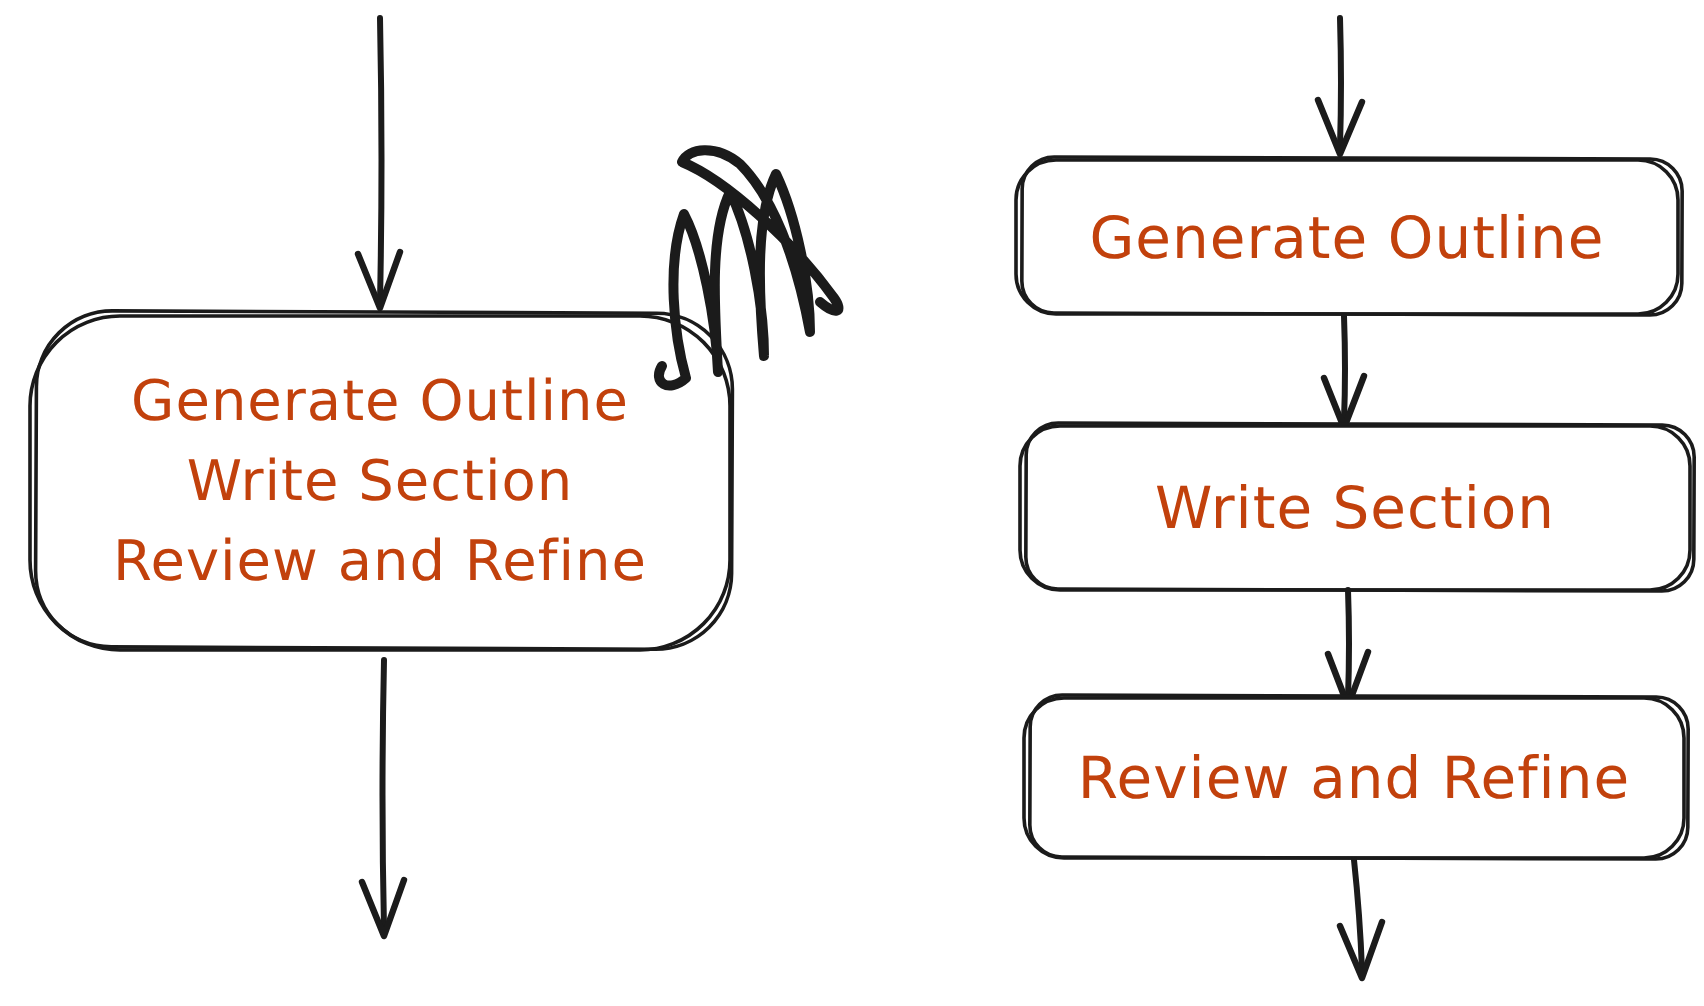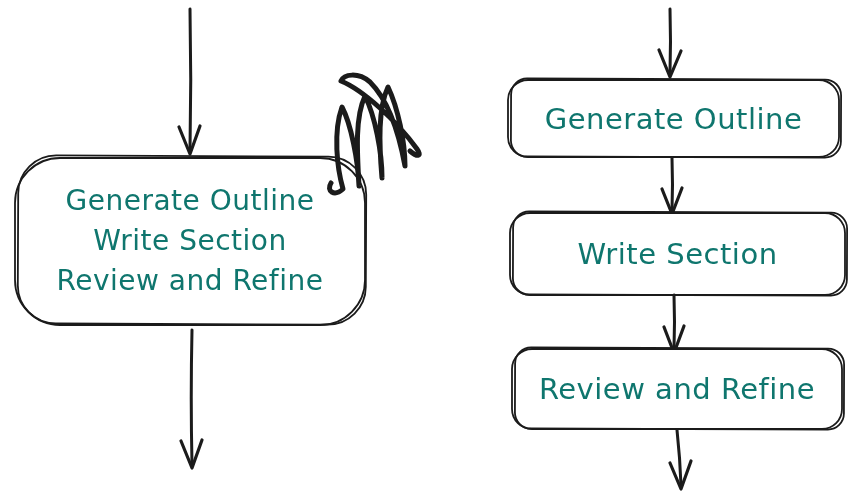--- a/index.html
+++ b/index.html
@@ -20,21 +20,21 @@
     left: 0;
     top: 0;
   }
   .node-label {
     position: absolute;
     display: flex;
     flex-direction: column;
     align-items: center;
     justify-content: center;
     text-align: center;
-    color: #0f766e;
+    color: #c2410c;
     letter-spacing: 0.5px;
     user-select: none;
   }
   .node-label .line {
     display: block;
   }
   #combined-label {
     left: 14px;
     top: 157px;
     width: 352px;

